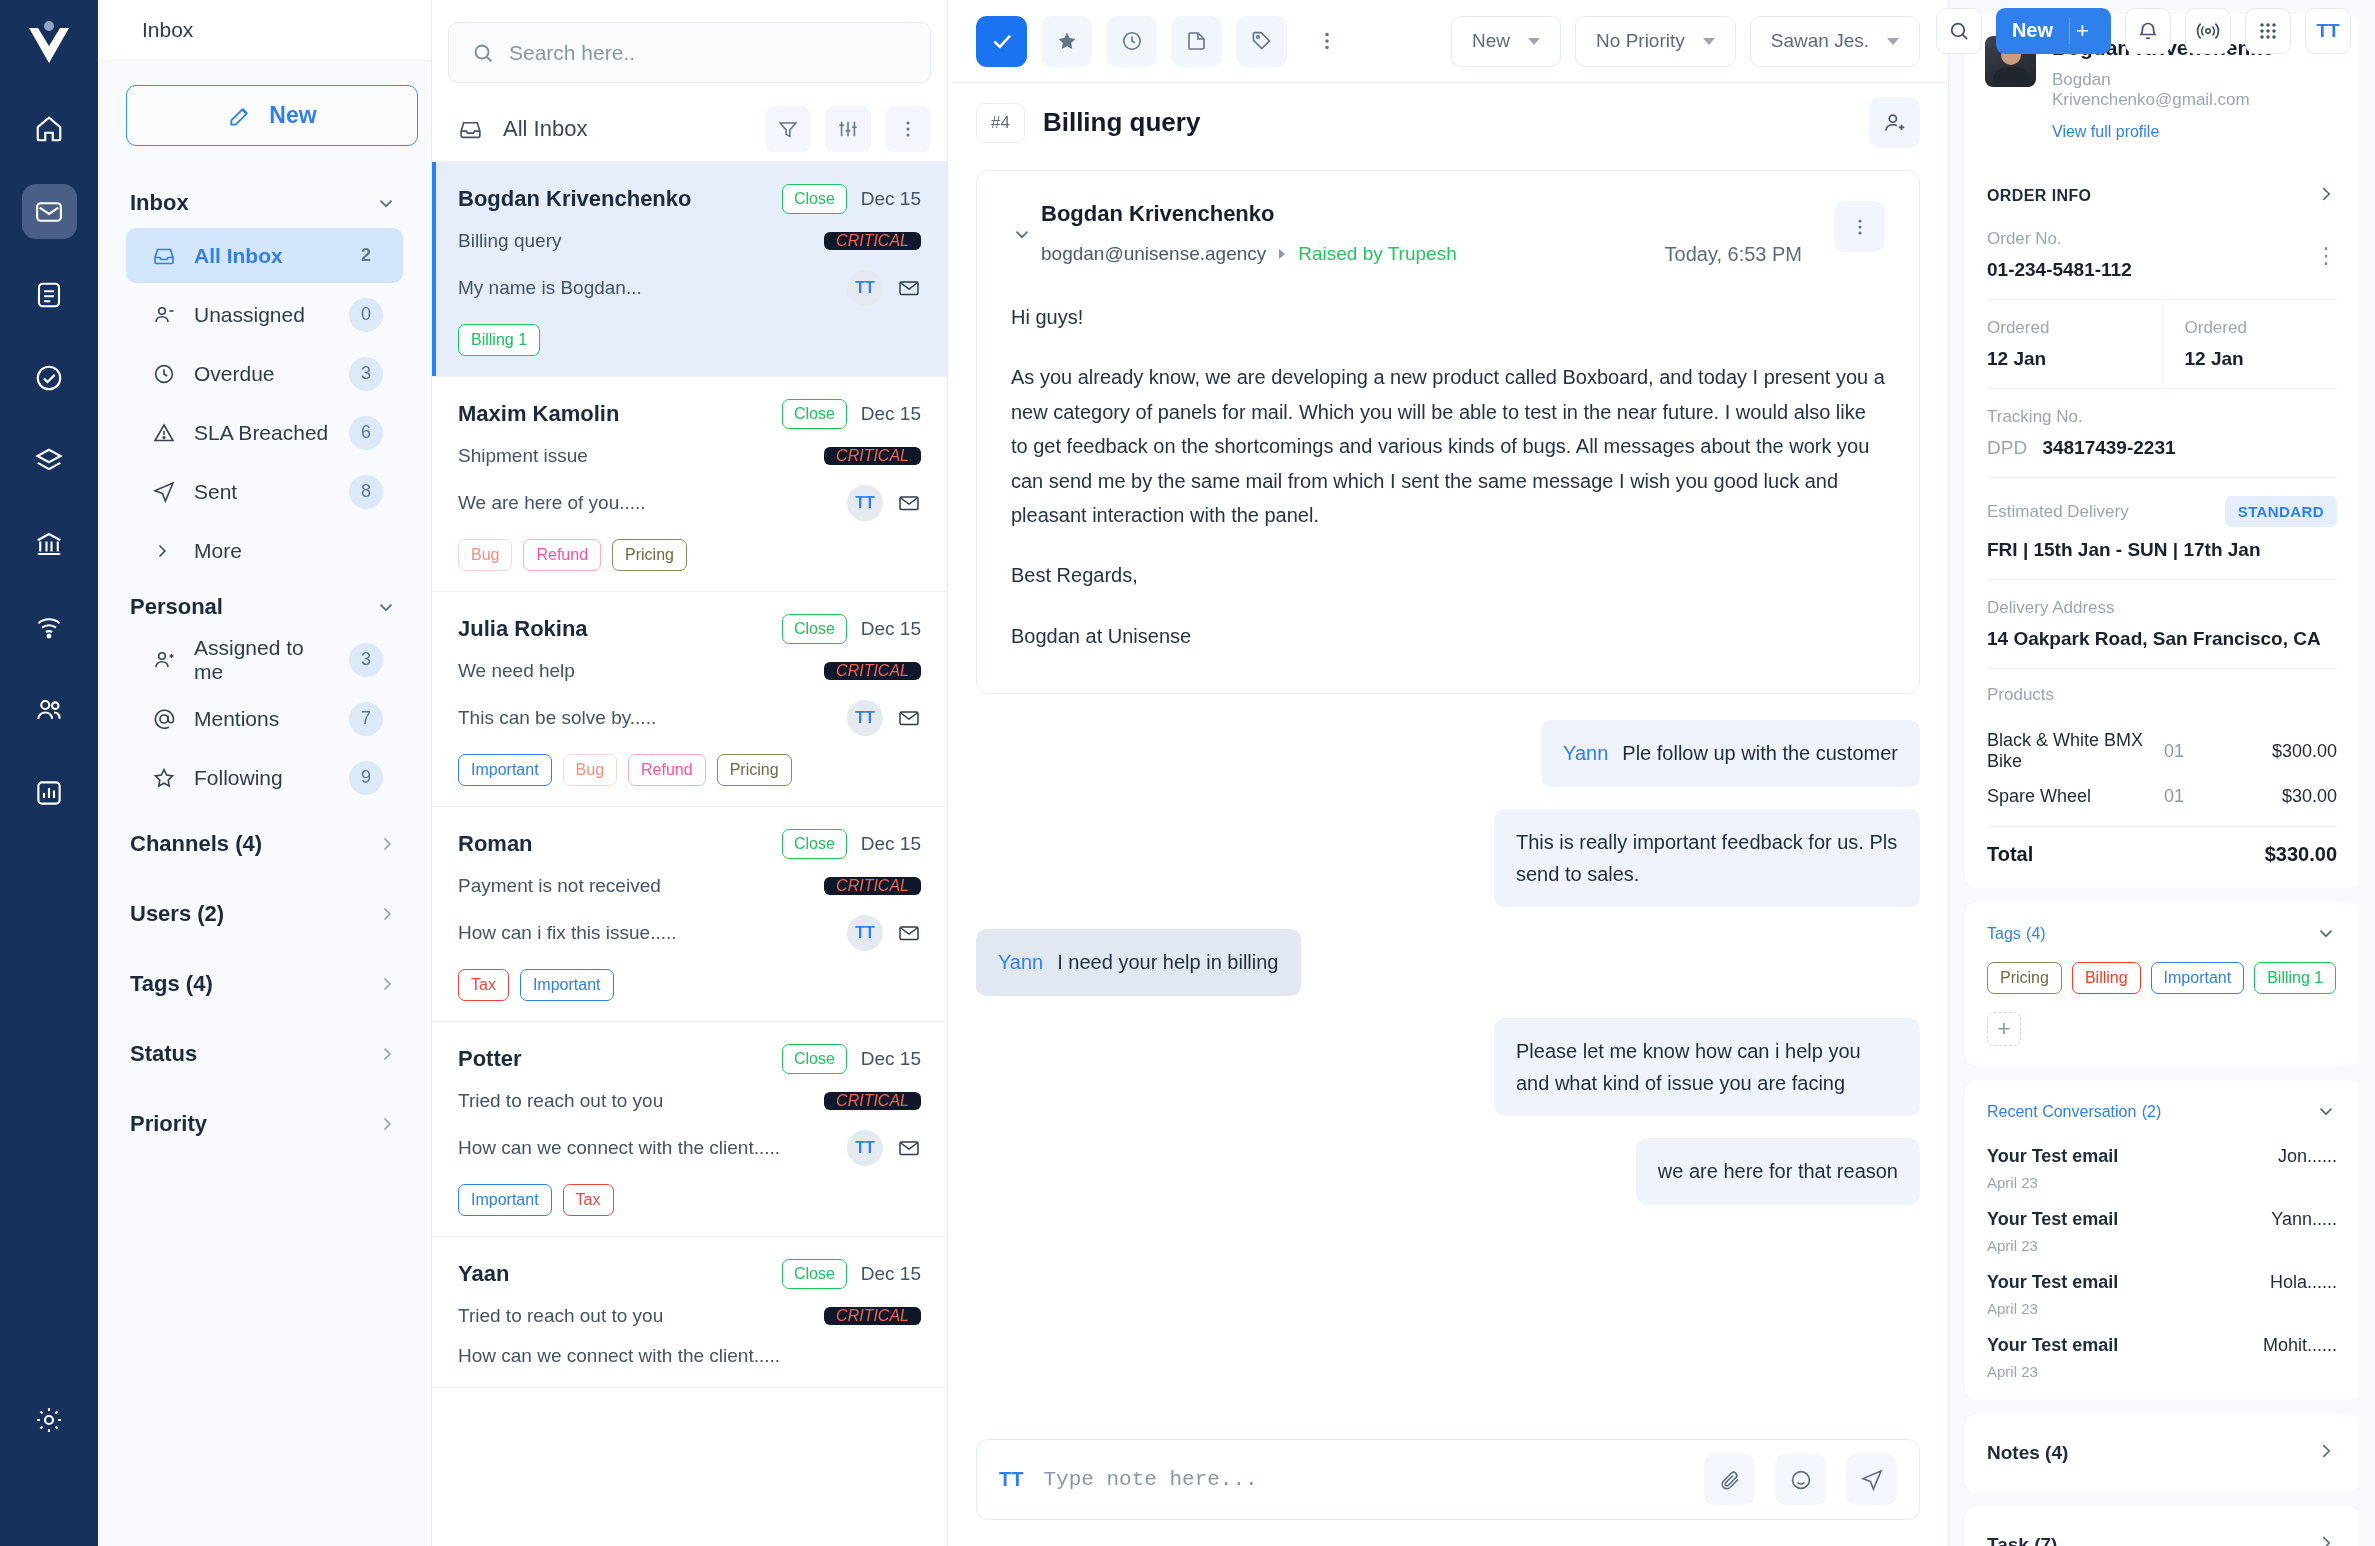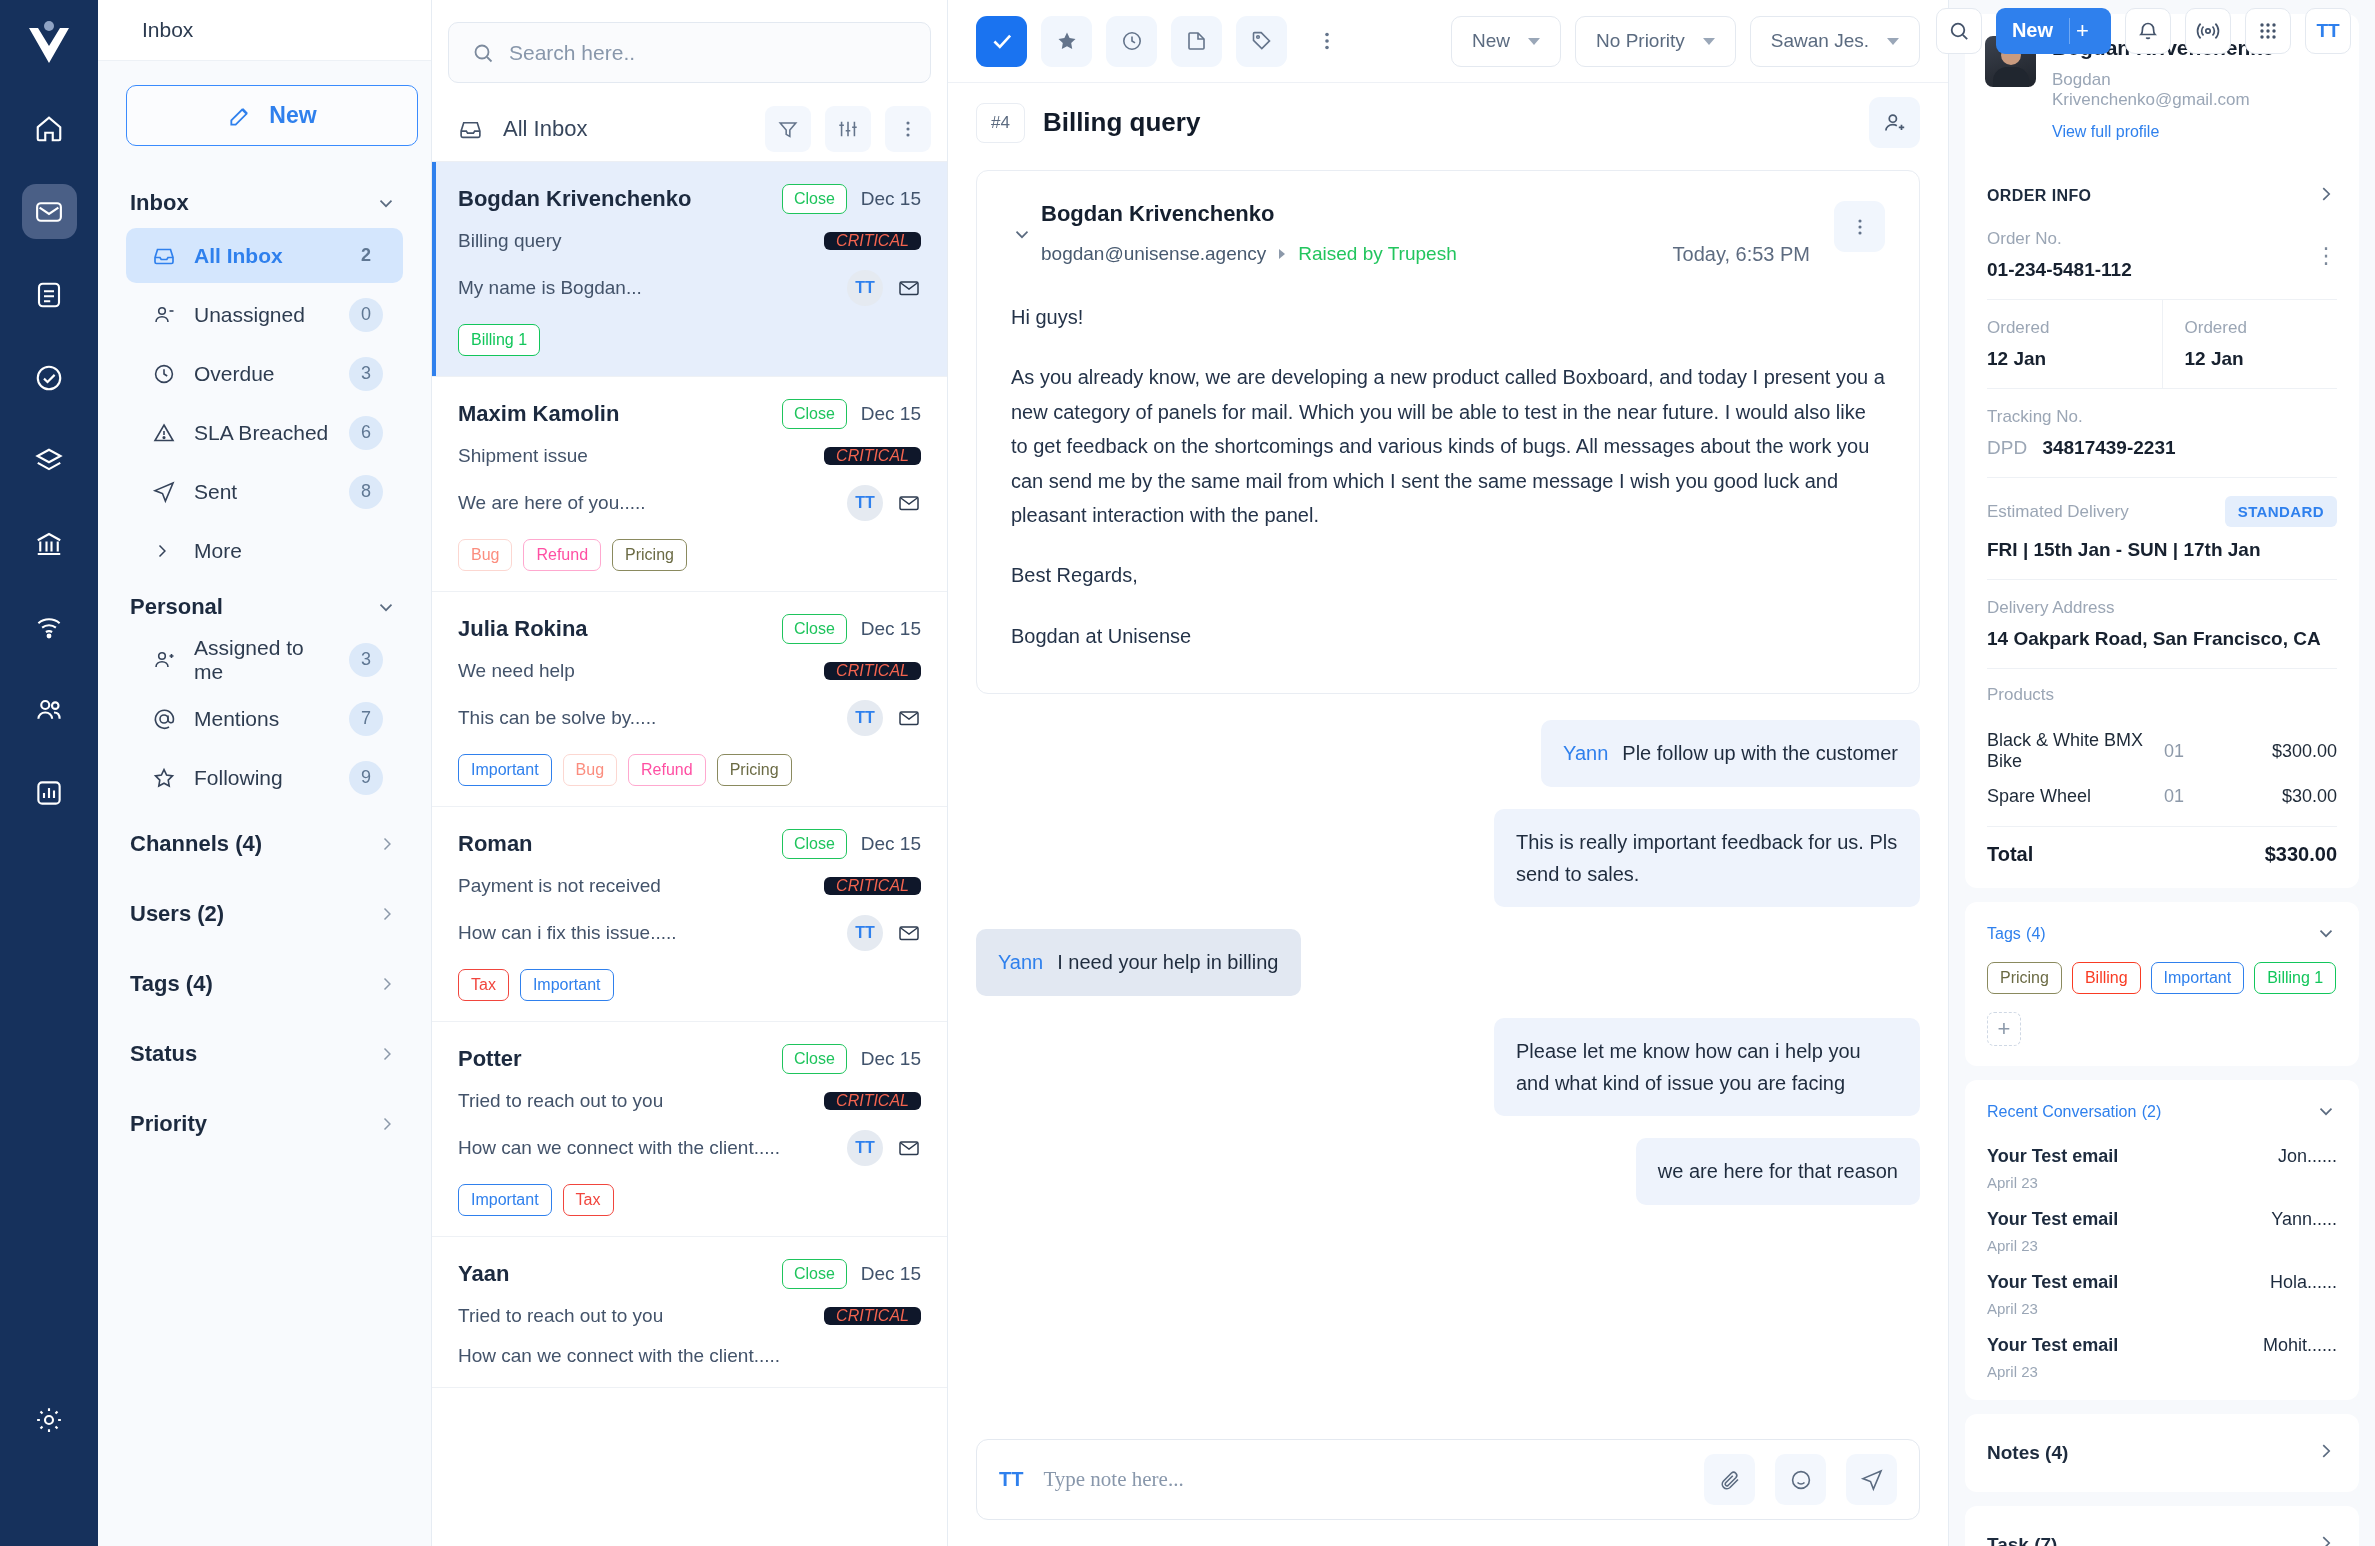--- a/index.html
+++ b/index.html
@@ -170,41 +170,41 @@
   .msgcard {
     border: 1px solid #e9edf3; border-radius: 12px; padding: 30px 34px 40px 34px;
     margin-top: 8px;
   }
   .msg-head { display: flex; align-items: flex-start; }
   .msg-chev { width: 30px; padding-top: 22px; color:#5b6b80; }
   .msg-from { flex: 1; }
   .msg-name { font-size: 22px; font-weight: bold; color: #15202f; }
   .msg-meta { margin-top: 16px; font-size: 19px; color: #485a70; display:flex; align-items:center; gap:10px;}
   .raised { color: #22c55e; }
-  .msg-time { font-size: 20px; color: #5d6b80; padding-top: 42px; margin-right: 24px; text-align: center;}
+  .msg-time { font-size: 20px; color: #5d6b80; padding-top: 42px; margin-right: 32px; text-align: center;}
   .msg-text { margin-top: 34px; font-size: 20px; line-height: 1.72; color: #243349; }
   .msg-text p { margin-bottom: 26px; }
   .msg-text p:last-child { margin-bottom: 0; }
   .bubbles { padding-top: 26px; }
   .brow { display: flex; margin-bottom: 22px; }
   .brow.right { justify-content: flex-end; }
   .bubble {
     background: #eef3fc; border-radius: 10px; padding: 17px 22px;
     font-size: 20px; color: #1f2c3e; line-height: 1.62; max-width: 426px;
   }
   .bubble.gray { background: #e2e8f2; }
   .bubble .who { color: #2f80ed; margin-right: 14px; text-align: right; }
   .composer {
     margin: 0 28px 26px 28px; border: 1px solid #e4e9f0; border-radius: 12px;
     height: 81px; display: flex; align-items: center; padding: 0 22px; gap: 20px;
   }
   .composer .tt { color: #2f80ed; font-size: 20px; font-weight: bold; }
   .composer input {
     flex: 1; border: none; outline: none; font-size: 21px; color: #3a4a60;
-    font-family: Liberation Serif, serif;
+    font-family: Liberation Mono, monospace;
   }
   .composer input::placeholder { color: #8897ab; }
   .cbtn {
     width: 51px; height: 51px; border-radius: 10px; background: #f3f7fd;
     display: flex; align-items: center; justify-content: center; cursor: pointer;
   }
 
   
   .details {
     width: 427px; flex: 0 0 427px; background: #f7f9fc;

